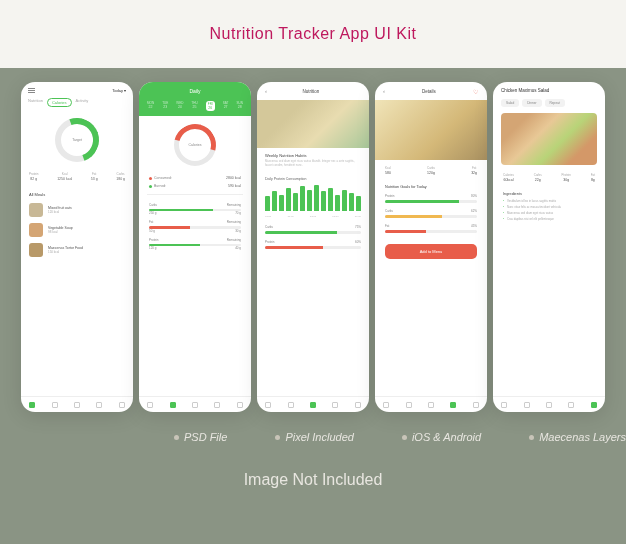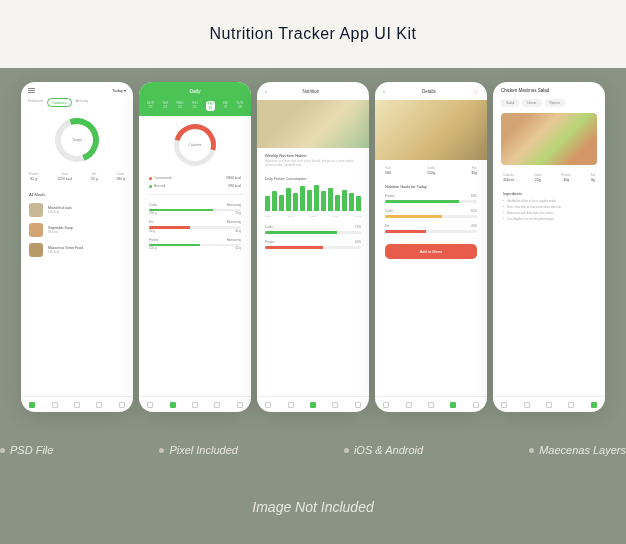--- a/index.html
+++ b/index.html
@@ -12,21 +12,21 @@
   position: relative;
 }
 .header-area {
   background: #f5f4f0;
   height: 68px;
   display: flex;
   align-items: center;
   justify-content: center;
 }
 .title {
-  color: #0f172a;
+  color: #be185d;
   font-size: 16px;
   font-weight: 400;
   letter-spacing: 0.5px;
 }
 .screens-row {
   display: flex;
   justify-content: center;
   gap: 6px;
   padding: 14px 10px 0;
 }
@@ -36,45 +36,44 @@
   width: 112px;
   height: 330px;
   box-shadow: 0 4px 20px rgba(0,0,0,0.12);
   overflow: hidden;
   position: relative;
   font-size: 4px;
   color: #333;
 }
 .features-row {
   display: flex;
-  justify-content: space-between;
+  justify-content: flex-end;
   gap: 48px;
-  margin-top: 32px;
+  margin-top: 19px;
 }
 .feature {
   color: #e8e6e0;
   font-size: 11px;
   font-style: italic;
   display: flex;
   align-items: center;
   gap: 5px;
 }
 .feature::before {
   content: "";
   width: 5px;
   height: 5px;
   border-radius: 50%;
   background: #c8c4b8;
 }
 .disclaimer {
   text-align: center;
   color: #e8e6e0;
-  font-size: 14px;
-  font-style: italic;
-  margin-top: 43px;
+  font-size: 16px;
+  margin-top: 28px;
 }
 
 
 .s1-top { display:flex; justify-content:space-between; padding:6px 7px 3px; align-items:center; }
 .s1-ham { width:7px; height:5px; display:flex; flex-direction:column; justify-content:space-between; }
 .s1-ham span { height:1px; background:#888; }
 .s1-tabs { display:flex; gap:4px; padding:2px 7px 5px; font-size:4px; }
 .s1-tab { color:#aaa; }
 .s1-tab.active { color:#4cc355; border:1px solid #4cc355; padding:1px 4px; border-radius:6px; }
 .s1-ring-wrap { display:flex; justify-content:center; padding:6px 0 4px; }

